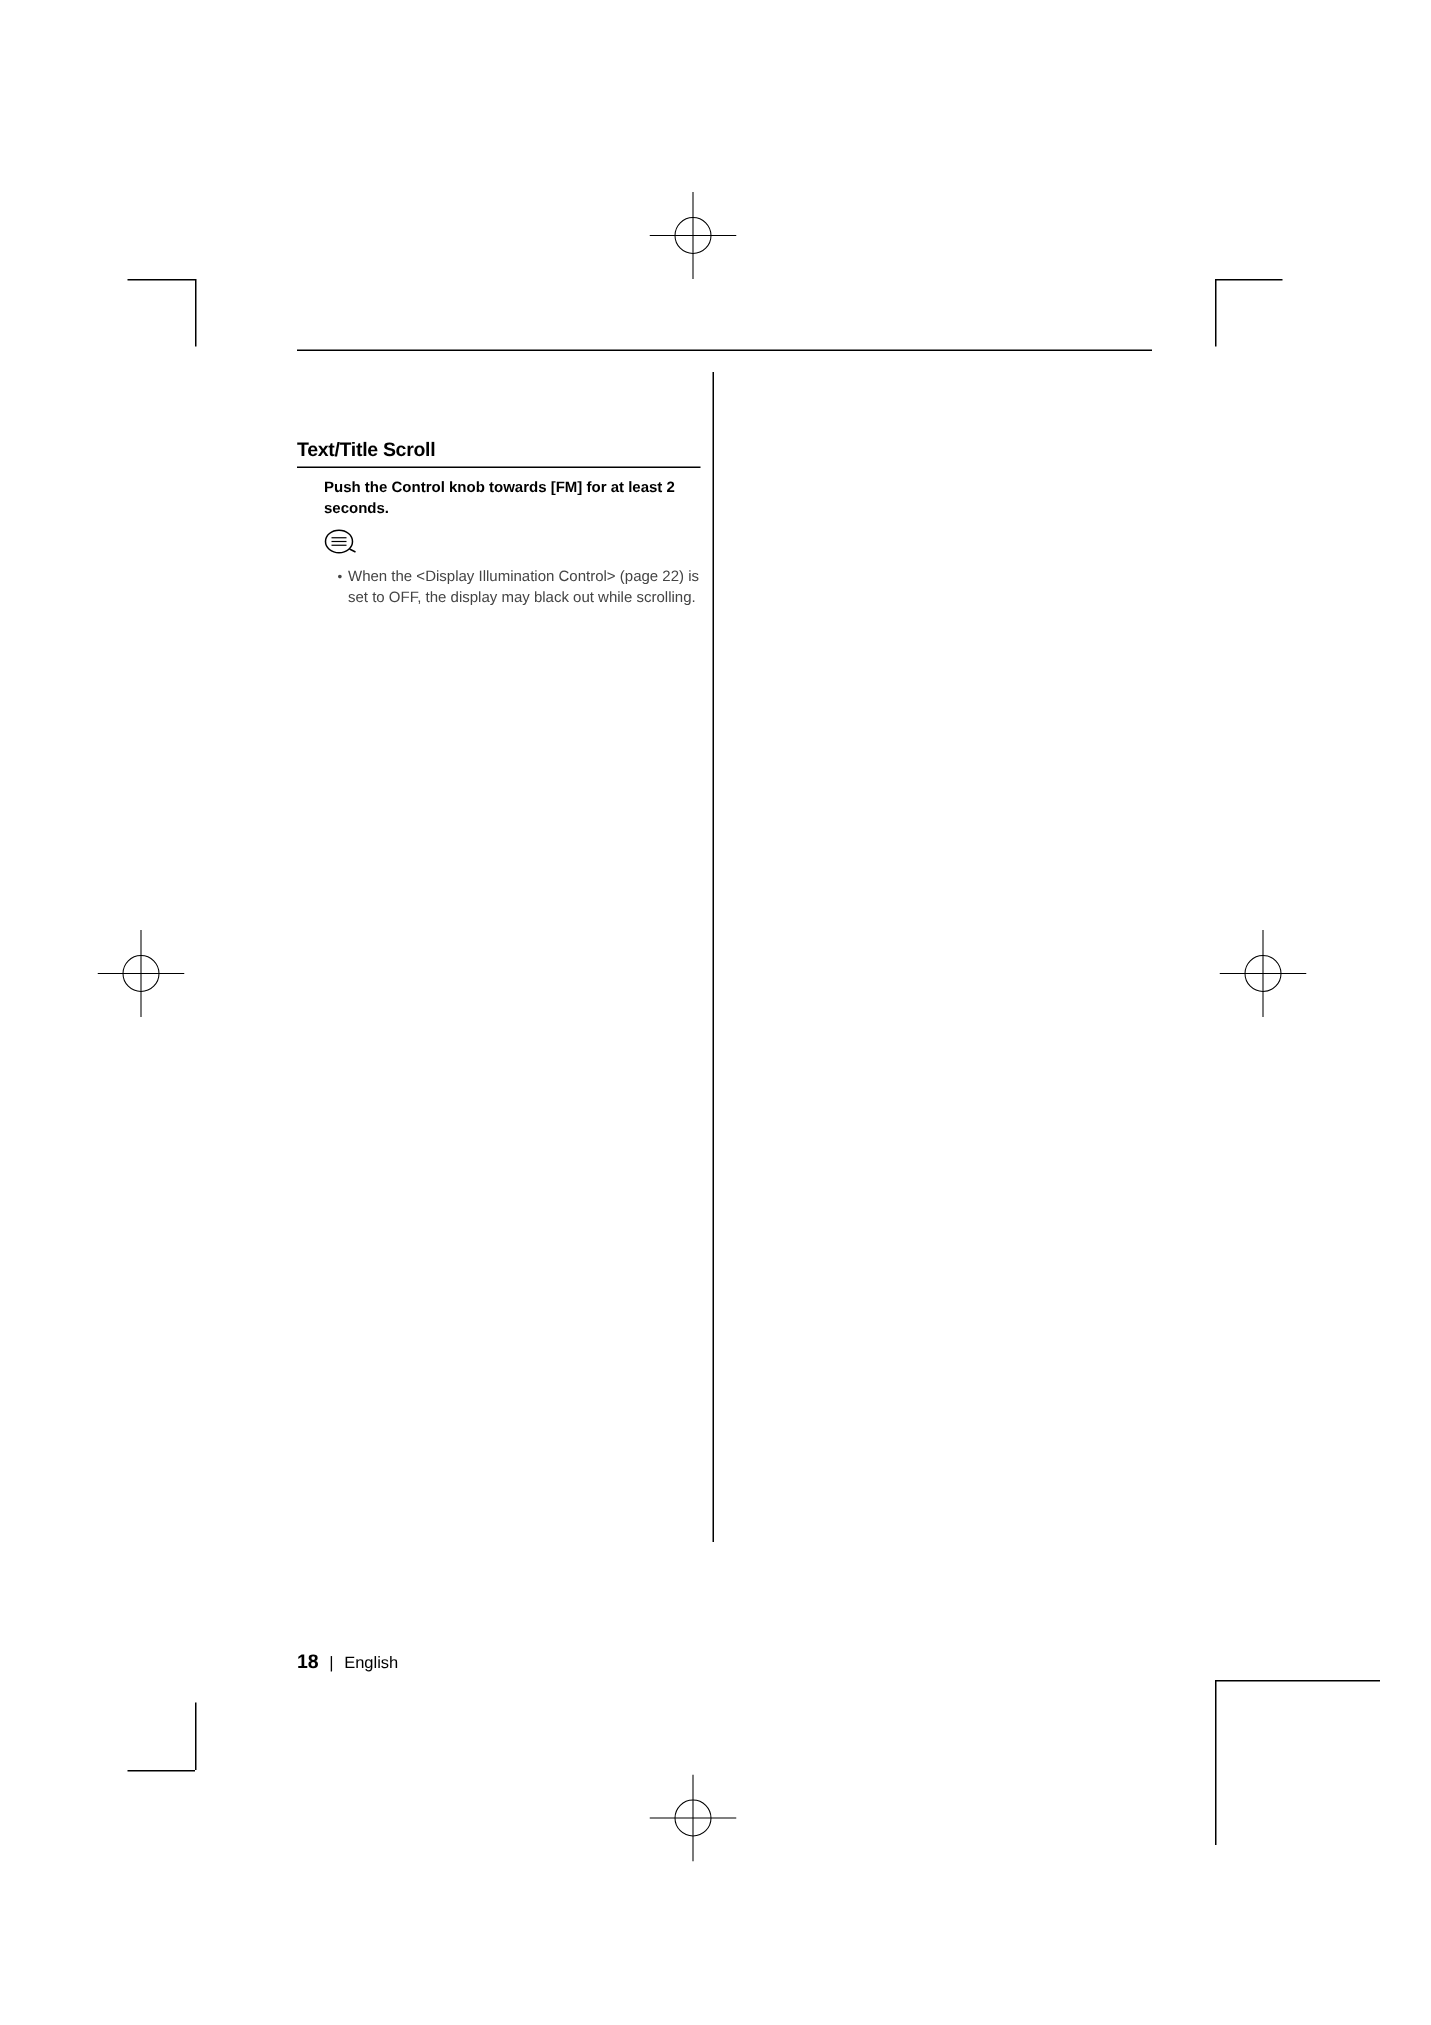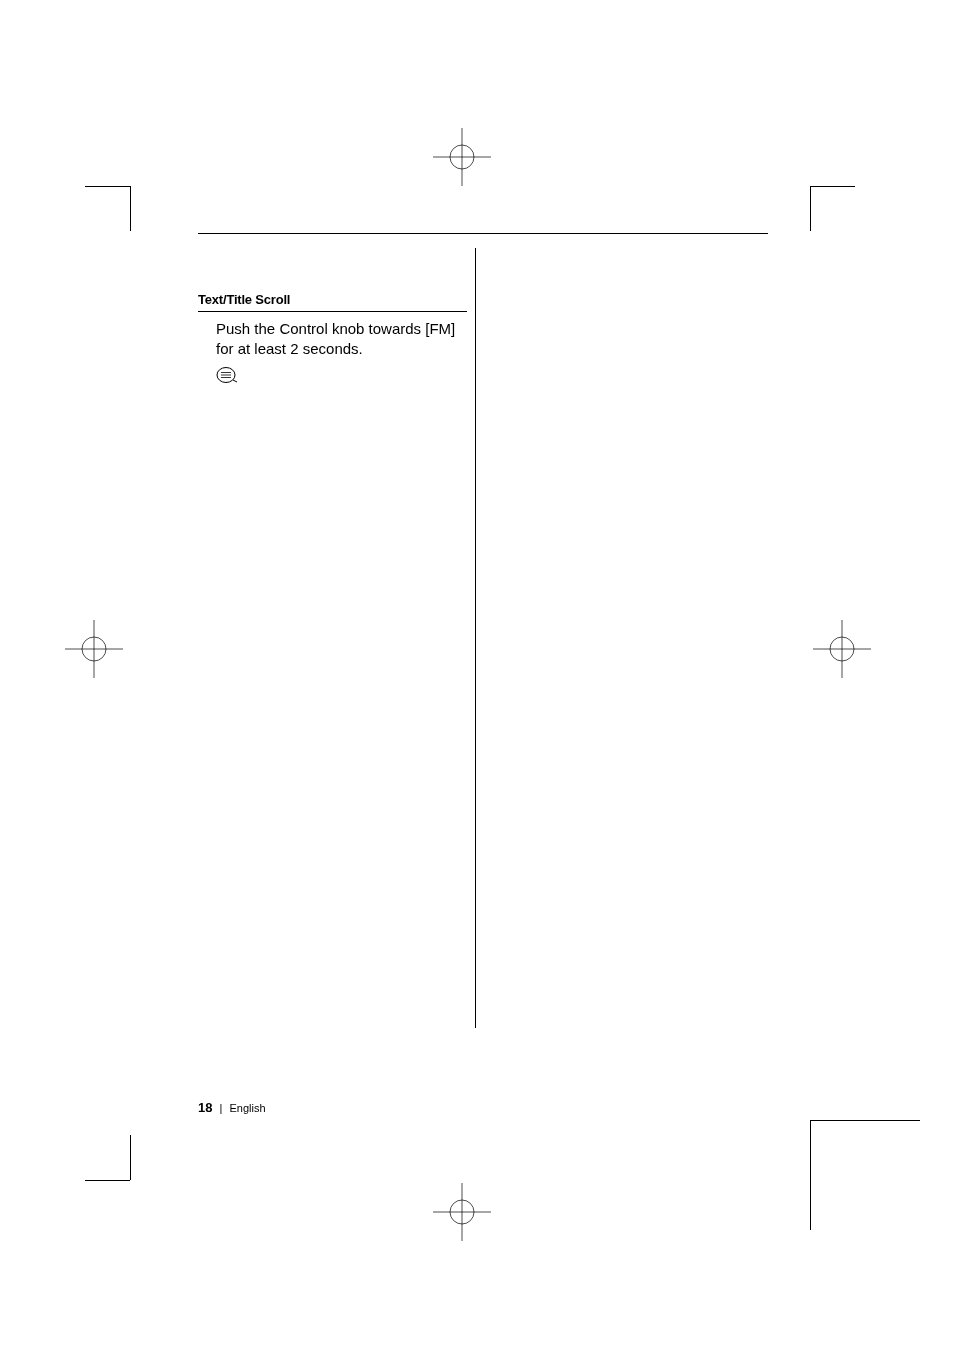--- a/index.html
+++ b/index.html
@@ -48,22 +48,22 @@
     padding-bottom: 4px;
     margin-bottom: 7px;
     margin-top: 44px;
   }
   .body-text {
     font-size: 11.5px;
     line-height: 1.35;
     margin-bottom: 7px;
   }
   .instruction {
-    font-size: 15px;
-    font-weight: normal;
+    font-size: 10px;
+    font-weight: bold;
     line-height: 1.35;
     padding-left: 18px;
     margin-bottom: 6px;
   }
   .note-icon {
     margin-left: 18px;
     margin-bottom: 3px;
     display: inline-block;
   }
   .note-icon svg { display: block; }
@@ -156,20 +156,23 @@
       <div class="instruction">Push the Control knob towards [FM] for at least 2 seconds.</div>
       <div class="note-icon">
         <svg width="22" height="18" viewBox="0 0 22 18">
           <ellipse cx="10" cy="9" rx="9" ry="7.5" fill="none" stroke="#000" stroke-width="1"></ellipse>
           <path d="M17 14 L21 16" stroke="#000" stroke-width="1" fill="none"></path>
           <line x1="5" y1="6.5" x2="15" y2="6.5" stroke="#000" stroke-width="0.8"></line>
           <line x1="5" y1="9" x2="15" y2="9" stroke="#000" stroke-width="0.8"></line>
           <line x1="5" y1="11.5" x2="15" y2="11.5" stroke="#000" stroke-width="0.8"></line>
         </svg>
       </div>
+      <ul class="note-list">
+        <li>When the &lt;Display Illumination Control&gt; (page 22) is set to OFF, the display may black out while scrolling.</li>
+      </ul>
     </div>
   </div>
 </div>
 
 <div class="footer">
   <span class="pagenum">18</span>
   <span class="sep">|</span>
   <span>English</span>
 </div>
 

